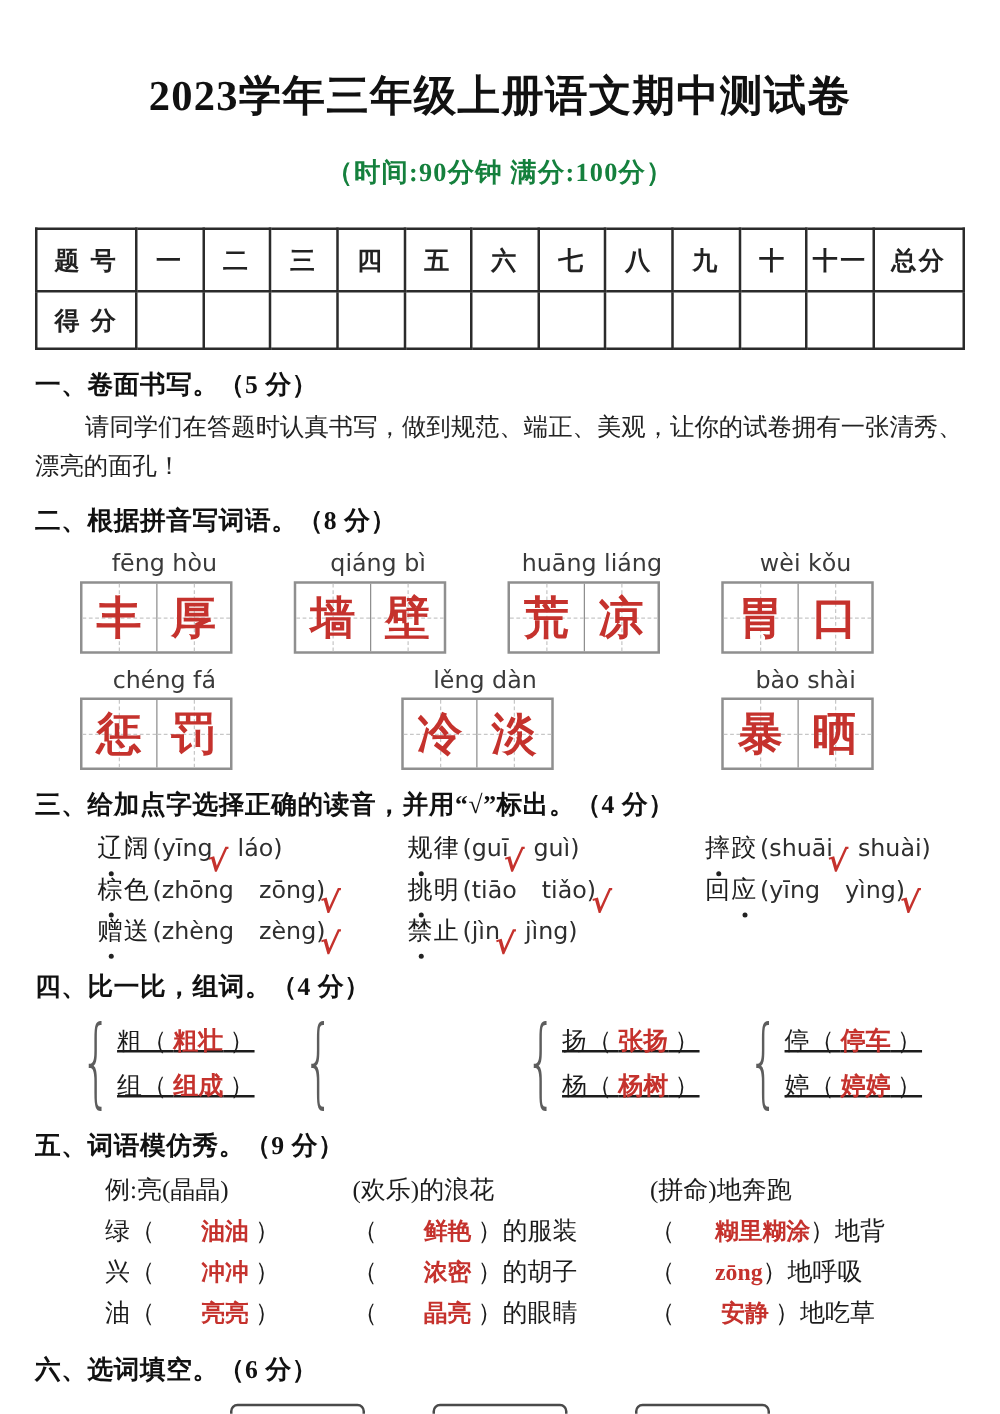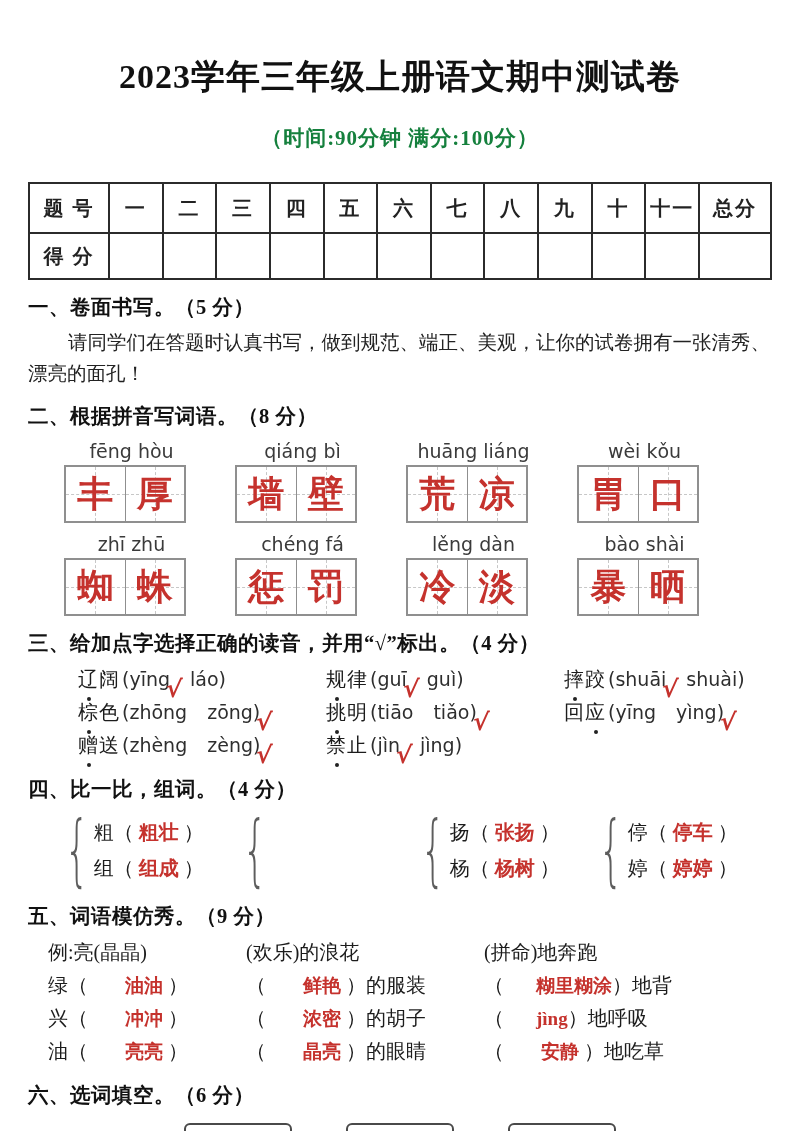--- a/index.html
+++ b/index.html
@@ -66,25 +66,25 @@
     font-size:24px;transform:rotate(4deg);font-family:"DejaVu Sans", sans-serif;
   }
   
   .pairs-row{display:flex;padding-left:62px;margin-top:8px;}
   .pair{display:flex;align-items:center;width:178px;}
   .brace{
     font-size:78px;font-weight:100;color:#5d5d5d;line-height:1;
     transform:scaleX(.5);display:inline-block;margin:0 -8px 0 -10px;
     font-family:"DejaVu Sans", sans-serif;
   }
-  .pair-col{display:flex;flex-direction:column;gap:9px;}
+  .pair-col{display:flex;flex-direction:column;gap:9px;text-decoration:underline;}
   .pair-line{font-size:20px;white-space:nowrap;}
   .red{color:#c5322d;font-weight:700;}
   
-  .s5row{display:grid;grid-template-columns:198px 238px auto;padding-left:48px;
+  .s5row{display:grid;grid-template-columns:198px 238px auto;padding-left:84px;
     font-size:20px;line-height:33px;}
   .s5row .red{font-size:19px;margin-left:32px;}
   
   .scrolls{display:flex;justify-content:center;gap:54px;margin-top:14px;}
   .scroll{position:relative;width:108px;height:58px;}
   .scroll-top{
     position:absolute;top:0;left:0;width:104px;height:12px;border:2px solid #4a4a4a;
     border-radius:6px;background:#fff;z-index:2;
   }
   .scroll-body{
@@ -202,35 +202,20 @@
             <span class="dashv"></span>
             <span class="dashh"></span>
             <span class="rchar">口</span>
           </div>
       </div>
     </div>
   </div>
 
   <div class="pgrid-row">
     <div class="pgroup">
-      <div class="pinyin">zhī  zhū</div>
-      <div class="wbox">
-        <div class="wcell first">
-            <span class="dashv"></span>
-            <span class="dashh"></span>
-            <span class="rchar">蜘</span>
-          </div>
-        <div class="wcell">
-            <span class="dashv"></span>
-            <span class="dashh"></span>
-            <span class="rchar">蛛</span>
-          </div>
-      </div>
-    </div>
-    <div class="pgroup">
       <div class="pinyin">chéng  fá</div>
       <div class="wbox">
         <div class="wcell first">
             <span class="dashv"></span>
             <span class="dashh"></span>
             <span class="rchar">惩</span>
           </div>
         <div class="wcell">
             <span class="dashv"></span>
             <span class="dashh"></span>
@@ -343,21 +328,21 @@
     <div><span>(拼命)地奔跑</span></div>
   </div>
   <div class="s5row">
     <div><span>绿（ </span><span class="red">油油</span><span> ）</span></div>
     <div><span>（ </span><span class="red">鲜艳</span><span> ）的服装</span></div>
     <div><span>（</span><span class="red">糊里糊涂</span><span>）地背</span></div>
   </div>
   <div class="s5row">
     <div><span>兴（ </span><span class="red">冲冲</span><span> ）</span></div>
     <div><span>（ </span><span class="red">浓密</span><span> ）的胡子</span></div>
-    <div><span>（</span><span class="red">jìng</span><span>）地呼吸</span></div>
+    <div><span>（</span><span class="red">zōng</span><span>）地呼吸</span></div>
   </div>
   <div class="s5row">
     <div><span>油（ </span><span class="red">亮亮</span><span> ）</span></div>
     <div><span>（ </span><span class="red">晶亮</span><span> ）的眼睛</span></div>
     <div><span>（ </span><span class="red">安静</span><span> ）地吃草</span></div>
   </div>
 
   <div class="sec-heading">六、选词填空。（6 分）</div>
 
   <div class="scrolls">

